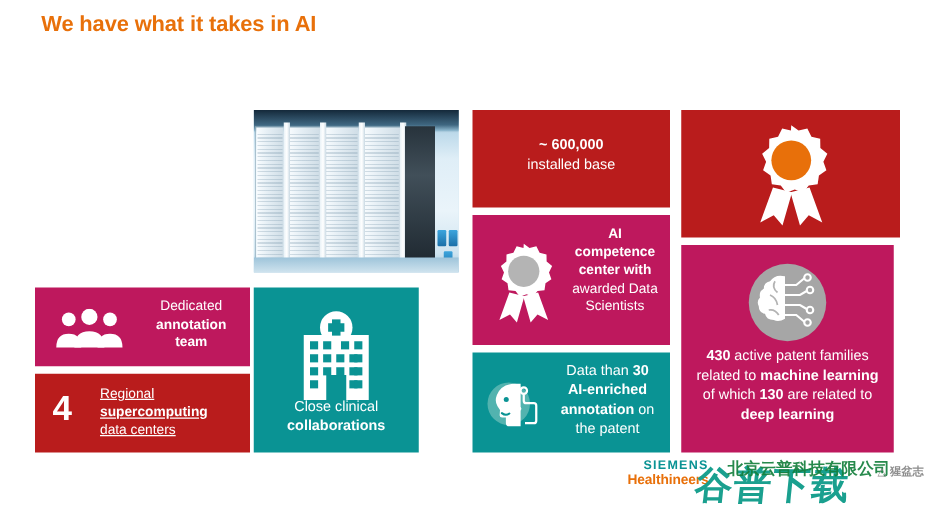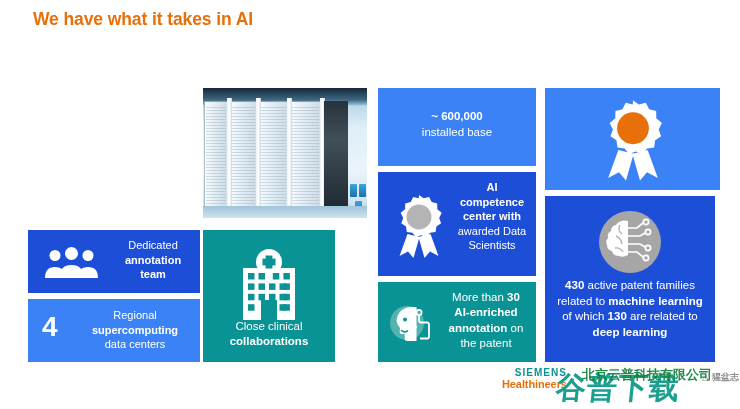--- a/index.html
+++ b/index.html
@@ -12,22 +12,22 @@
   .slide{position:absolute;left:0;top:0;width:740px;height:409px;background:#fff;}
 
   .slide-title{
     position:absolute;left:33px;top:9px;
     font-size:17.5px;font-weight:bold;color:#e8700a;
     letter-spacing:-0.1px;white-space:nowrap;
   }
 
   .card{position:absolute;box-sizing:border-box;overflow:hidden;}
   .teal{background:#0a9394;}
-  .orange{background:#3b82f6;}
-  .grey{background:#1d4ed8;}
+  .orange{background:#b91c1c;}
+  .grey{background:#be185d;}
 
   
   #card-lungs{left:28px;top:88px;width:172px;height:130px;}
   #card-lungs .rowtop{position:absolute;left:0;top:16px;width:100%;height:62px;}
   #card-lungs .eq{
     position:absolute;left:96px;top:36px;
     color:#fff;font-size:11.5px;font-weight:bold;white-space:nowrap;
   }
   #card-lungs .cap{
     position:absolute;left:8px;right:8px;top:82px;
@@ -66,21 +66,21 @@
     text-align:center;color:#fff;font-size:11px;line-height:14.5px;}
   #card-annotation .ic{position:absolute;left:14px;top:17px;}
 
   
   #card-super{left:28px;top:299px;width:172px;height:63px;}
   #card-super .num{
     position:absolute;left:14px;top:14px;color:#fff;
     font-size:28px;font-weight:bold;line-height:1;}
   #card-super .txt{
     position:absolute;left:52px;right:10px;top:9px;
-    text-align:center;color:#fff;font-size:11px;line-height:14.5px;}
+    color:#fff;font-size:11px;line-height:14.5px;text-decoration:underline;}
 
   
   #card-clinical{left:203px;top:230px;width:132px;height:132px;}
   #card-clinical .ic{position:absolute;left:0;right:0;top:18px;text-align:center;}
   #card-clinical .txt{
     position:absolute;left:8px;right:8px;bottom:13px;
     text-align:center;color:#fff;font-size:11.5px;line-height:15px;}
 
   
   #card-installed{left:378px;top:88px;width:158px;height:78px;}
@@ -268,21 +268,21 @@
           <path d="M13.5 28.5 q3 2.5 6 .3" stroke="#0a9394" stroke-width="1.6" fill="none" stroke-linecap="round"></path>
           <circle cx="31" cy="10.5" r="2.6" fill="none" stroke="#ffffff" stroke-width="1.8"></circle>
           <path d="M31 13.5 l0 5 q0 2 2 2 l6 0 q2 0 2 2 l0 12 q0 2-2 2 l-7 0" stroke="#ffffff" stroke-width="1.8" fill="none" stroke-linejoin="round"></path>
           <circle cx="25.5" cy="18" r="1.6" fill="#ffffff"></circle>
           <circle cx="27.5" cy="25" r="1.6" fill="#ffffff"></circle>
           <circle cx="24" cy="31" r="1.6" fill="#ffffff"></circle>
         </g>
       </svg>
     </div>
     <div class="txt">
-      <span>More than </span><b>30</b>
+      <span>Data than </span><b>30</b>
       <b>AI-enriched annotation</b><span> on the patent</span>
     </div>
   </div>
 
   <div class="card orange" id="card-award">
     <div class="ic">
       <svg width="86" height="84" viewBox="0 0 58 66">
         <g fill="#ffffff">
           <path d="M29 1 l4.6 3.3 l5.5-1.3 l2.6 5.1 l5.5 1.4 l.1 5.7 l4.4 3.6 l-2.5 5.1 l1.9 5.4 l-4.7 3.2 l-.8 5.6 l-5.6 .7 l-3.5 4.5 l-5.3-2 l-5.3 2 l-3.5-4.5 l-5.6-.7 l-.8-5.6 l-4.7-3.2 l1.9-5.4 l-2.5-5.1 l4.4-3.6 l.1-5.7 l5.5-1.4 l2.6-5.1 l5.5 1.3 z"></path>
           <circle cx="29" cy="23" r="12.5" fill="#e8700a"></circle>

